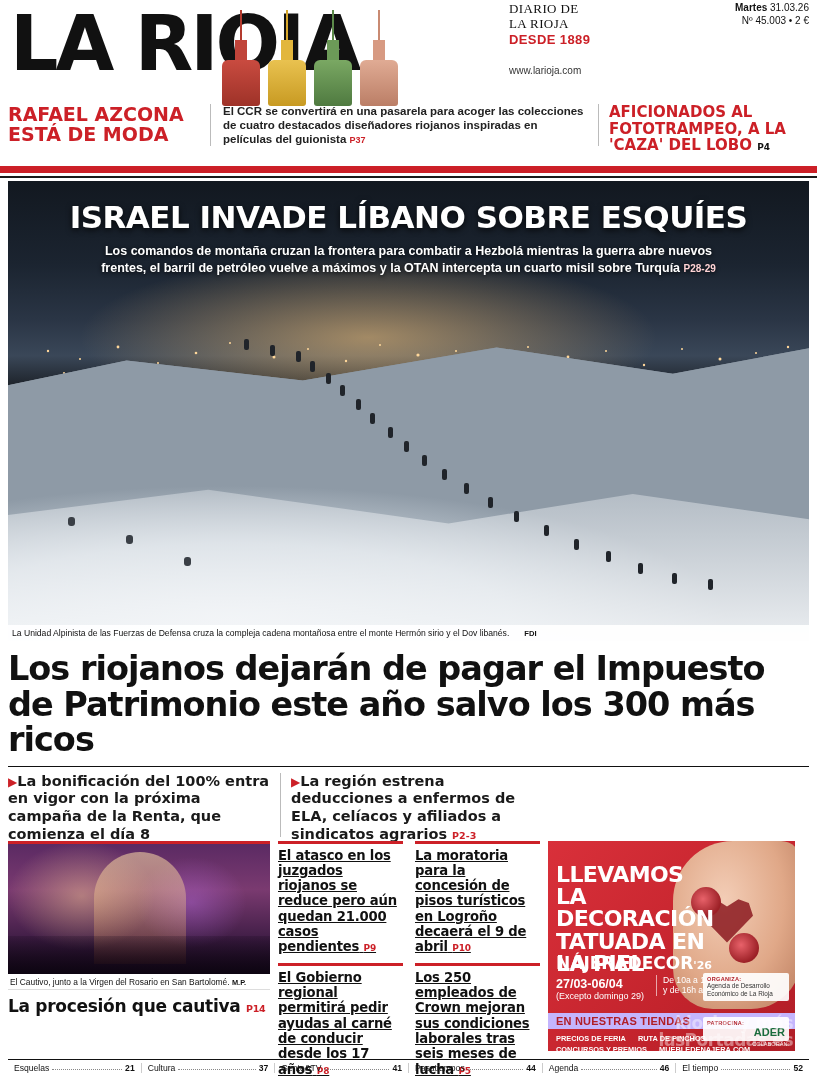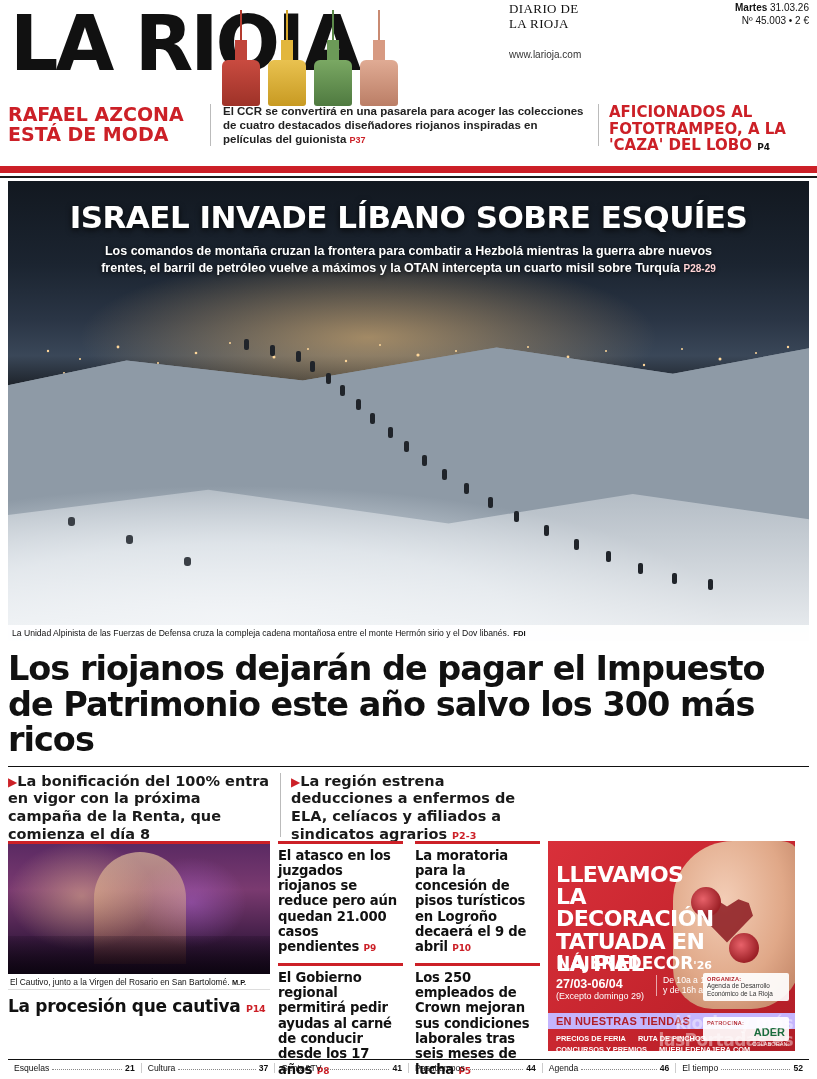--- a/index.html
+++ b/index.html
@@ -105,21 +105,21 @@
   }
   .hero-sub {
     position:absolute; top: 62px; left: 90px; right: 90px; text-align:center;
     color:#fff; font-size: 12.5px; font-weight:700; line-height:1.35;
     text-shadow: 0 1px 4px rgba(0,0,0,.9);
   }
   .hero-sub .pg { color:#ffd3d5; font-size:10px; }
   .hero-caption {
     position:absolute; left:0; right:0; bottom:0; height: 16px;
     background: rgba(255,255,255,.92); color:#111; font-size: 8.6px;
-    display:flex; align-items:center; padding: 0 4px;
+    display:flex; align-items:center; padding: 0 4px; gap: 11px;
   }
   .hero-caption .cred { font-weight:700; margin-left:4px; font-size:7.6px; }
 
   
   .main-headline {
     margin: 10px 8px 6px 8px;
     font-family:"DejaVu Sans", sans-serif;
     font-weight:700; font-size: 33.5px; line-height: 1.06; letter-spacing:-1px;
   }
   .rule { height:1px; background:#111; margin: 8px 8px 6px 8px; }
@@ -160,21 +160,21 @@
   .photo-cap {
     font-size: 8.4px; padding: 3px 2px 2px 2px; line-height:1.2; border-bottom:1px solid #ddd;
   }
   .photo-cap .cred { font-weight:700; font-size:7.4px; }
   .photo-title {
     font-family:"DejaVu Sans", sans-serif; font-weight:700; font-size: 17px;
     margin-top: 6px; letter-spacing:-.3px;
   }
   .photo-title .pg { color:#cc2027; font-size:9.5px; }
 
-  .col-briefs { width: 262px; display:flex; gap: 12px; }
+  .col-briefs { width: 262px; display:flex; gap: 12px; text-decoration: underline; }
   .brief-col { width: 127px; }
   .brief {
     border-top: 3px solid #cc2027; padding-top: 4px; margin-bottom: 8px;
     font-family:"DejaVu Sans", sans-serif; font-weight:700;
     font-size: 13.2px; line-height:1.16; letter-spacing:-.2px;
   }
   .brief .pg { color:#cc2027; font-size: 9px; }
 
   
   .ad { width: 247px; position:relative; overflow:hidden; background:#d32b33; }
@@ -286,20 +286,21 @@
     </div>
 
     <div class="head-right">
       <div class="dateline">
         <b>Martes</b>
         <span>31.03.26</span>
         <div class="issue">Nº 45.003 • 2 €</div>
       </div>
       <div class="diario">DIARIO DE</div>
       <div class="diario">LA RIOJA</div>
+      <div class="desde">DESDE 1889</div>
       <div class="web">www.larioja.com</div>
     </div>
   </div>
 
   <div class="subhead">
     <div class="sh-left">RAFAEL AZCONA ESTÁ DE MODA</div>
     <div class="sh-mid">
       <span>El CCR se convertirá en una pasarela para acoger las colecciones de cuatro destacados diseñadores riojanos inspiradas en películas del guionista</span>
       <span class="pg">P37</span>
     </div>

